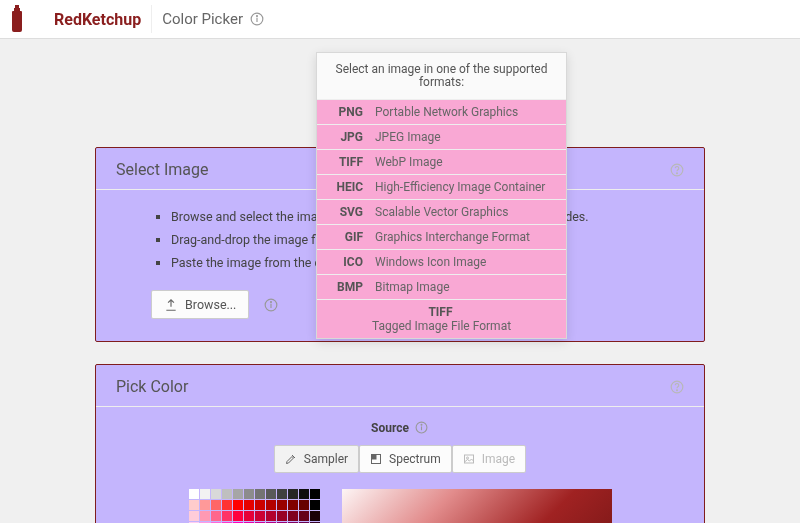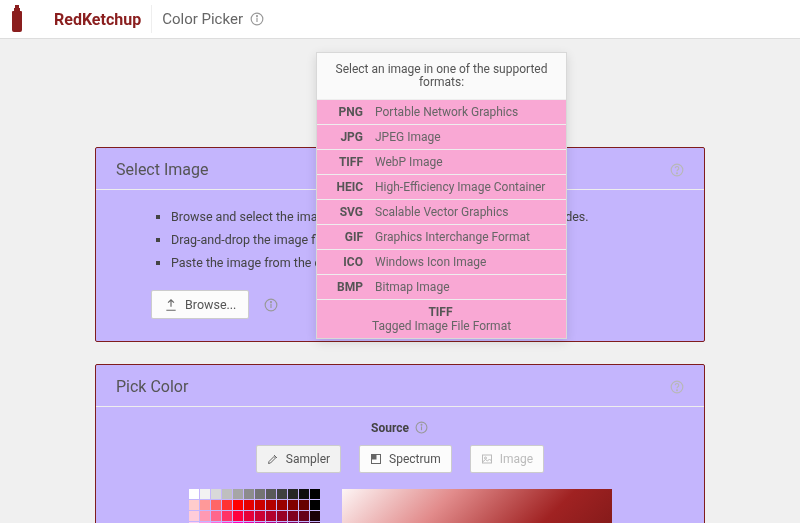--- a/index.html
+++ b/index.html
@@ -16,21 +16,21 @@
     .card { background: #c4b5fd; border: 1px solid #7f1d1d; border-radius: 2px; margin-bottom: 22px; }
     .card-header { display: flex; align-items: center; padding: 12px 20px 10px; border-bottom: 1px solid #eee; }
     .card-title { font-size: 16px; color: #555; font-weight: 400; flex: 1; }
     .help-icon { color: #b8b8b8; font-size: 14px; }
     .card-body { padding: 18px 55px 22px; font-size: 12.5px; color: #333; }
     .card-body ul { padding-left: 20px; list-style: square; color: #444; margin-bottom: 18px; }
     .card-body ul li { margin-bottom: 4px; line-height: 1.5; }
     .browse-row { display: flex; align-items: center; gap: 8px; }
     .btn { display: inline-flex; align-items: center; gap: 7px; border: 1px solid #ccc; background: #fcfcfc; padding: 6px 12px; font-size: 12.5px; color: #555; border-radius: 2px; cursor: pointer; }
     .source-label-row { display: flex; align-items: center; justify-content: center; gap: 6px; font-size: 12px; font-weight: 700; color: #444; margin-bottom: 10px; }
-    .btn-group { display: flex; gap: 18px; justify-content: center; margin-bottom: 16px; }
+    .btn-group { display: flex; gap: 0; justify-content: center; margin-bottom: 16px; }
     .btn-group .btn { font-size: 12px; padding: 6px 10px; }
     .btn-active { background: #f2f2f2; }
     .btn-disabled { color: #bbb; }
     .picker-row { display: flex; gap: 22px; justify-content: center; }
     .swatches { display: flex; flex-direction: column; gap: 1px; }
     .srow { display: flex; gap: 1px; }
     .sw { width: 10px; height: 10px; }
     .gradient { width: 270px; height: 56px; background: linear-gradient(135deg, #fdf5f5 0%, #e28c8c 35%, #a02222 72%, #7e1818 100%); }
     
     .tooltip { position: absolute; top: 13px; left: 316px; width: 251px; background: #f9a8d4; border: 1px solid #d8d8d8; box-shadow: 0 3px 10px rgba(0,0,0,0.12); font-size: 12px; color: #555; z-index: 10; }

